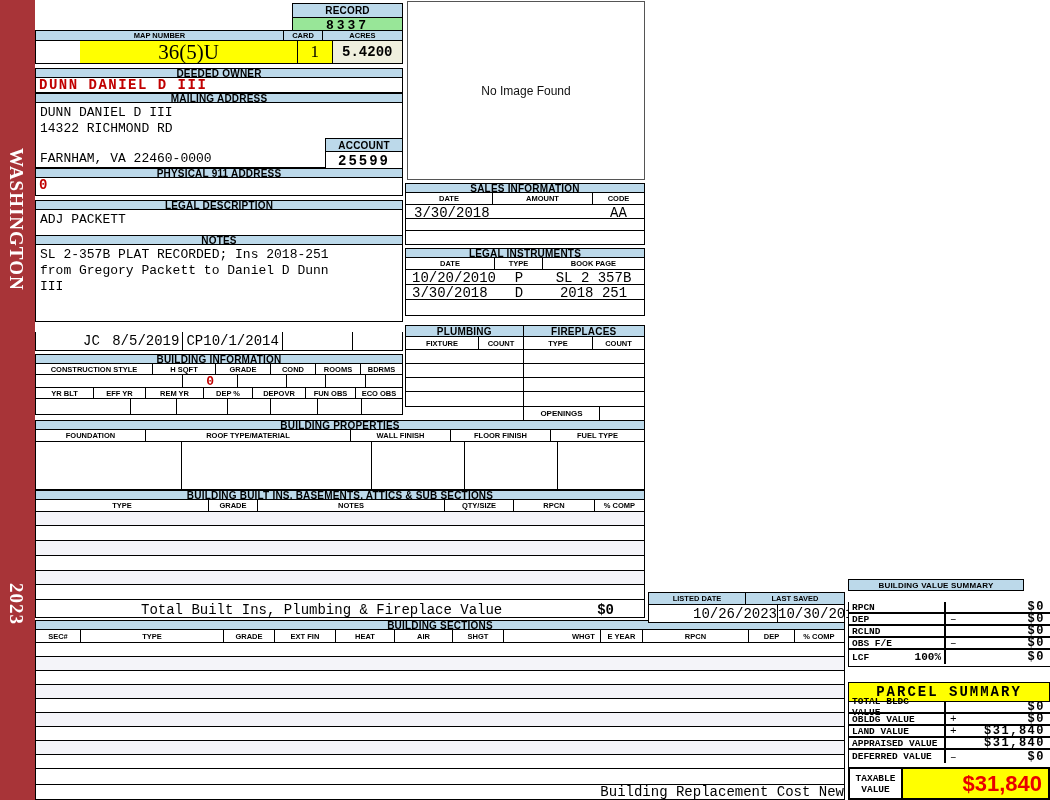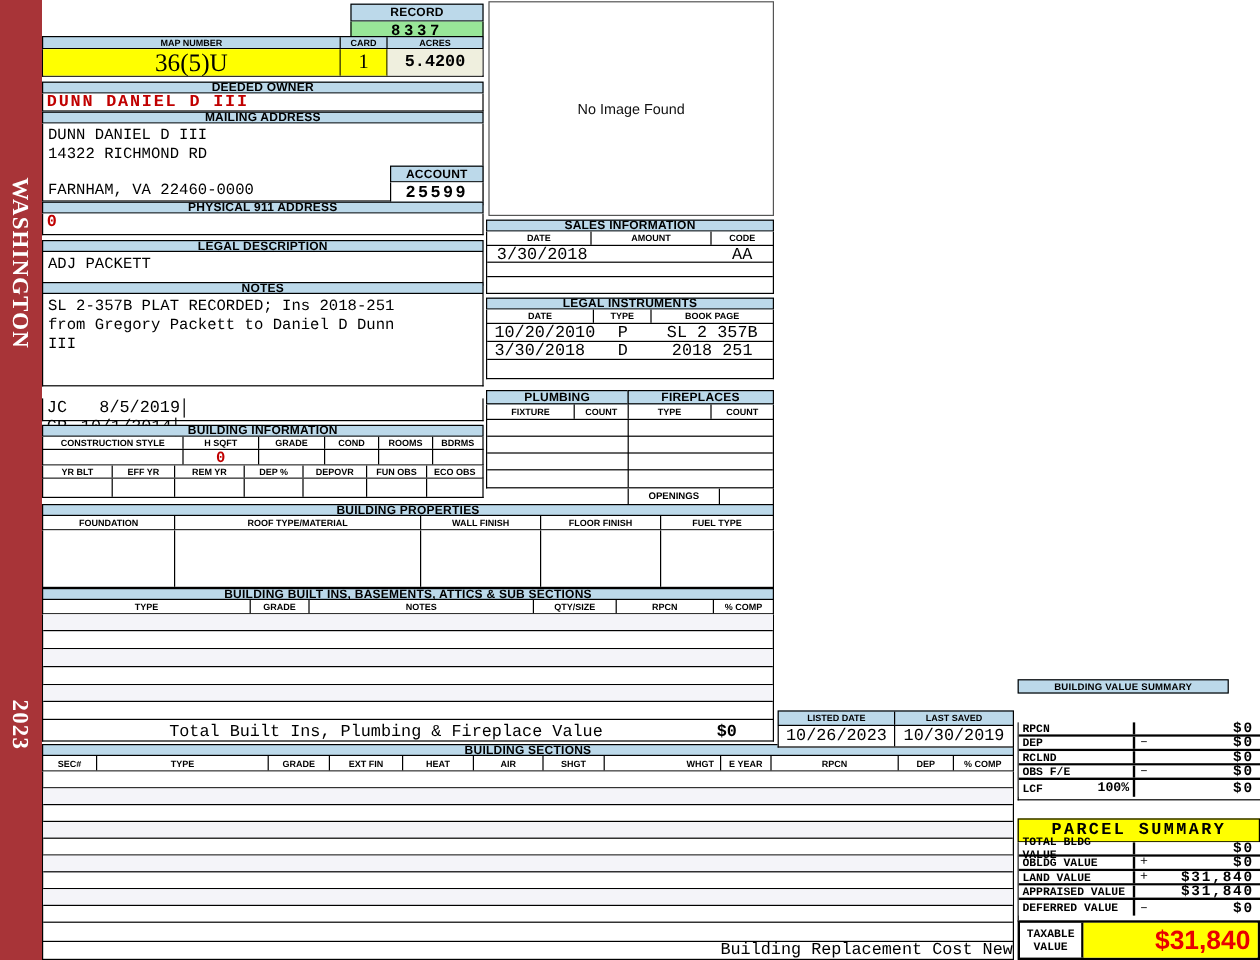--- a/index.html
+++ b/index.html
@@ -6,21 +6,21 @@
   #page{position:relative;width:1050px;height:800px;background:#fff;overflow:hidden;
         font-family:"Liberation Sans",sans-serif;color:#000;}
   .abs{position:absolute;box-sizing:border-box;}
   
   .bar{background:#BCD9EA;border:1px solid #000;display:flex;align-items:center;justify-content:center;
        font-family:"Liberation Sans",sans-serif;font-weight:bold;font-size:10px;letter-spacing:.2px;}
   .hrow{display:flex;border:1px solid #000;background:#BCD9EA;}
   .hrow .hc{display:flex;align-items:center;justify-content:center;font-weight:bold;font-size:7.5px;
             border-right:1px solid #000;box-sizing:border-box;}
   .hrow .hc:last-child{border-right:none;}
-  .vrow{display:flex;border:1px solid #000;border-top:none;background:#fff;}
+  .vrow{display:flex;border:1px solid #000;border-top:none;background:#fff;padding-left:44px;}
   .vrow .vc{border-right:1px solid #000;box-sizing:border-box;display:flex;align-items:center;}
   .vrow .vc:last-child{border-right:none;}
   .mono{font-family:"Liberation Mono","DejaVu Sans Mono",monospace;font-size:13px;}
   .mono14{font-family:"Liberation Mono","DejaVu Sans Mono",monospace;font-size:14px;}
   .box{border:1px solid #000;border-top:none;background:#fff;}
   .red{color:#C00000;font-weight:bold;}
   .blank-row{border-bottom:1px solid #000;box-sizing:border-box;}
   .stripe{background:#F4F4F9;}
   .vtext{writing-mode:vertical-rl;color:#fff;font-family:"Liberation Serif",serif;
          font-weight:bold;letter-spacing:1px;}
@@ -82,21 +82,21 @@
   <div class="bar abs" style="left:35px;top:200px;width:368px;height:10px;">LEGAL DESCRIPTION</div>
   <div class="box abs mono" style="left:35px;top:210px;width:368px;height:28px;padding:2px 4px;">ADJ PACKETT</div>
 
   <div class="bar abs" style="left:35px;top:235px;width:368px;height:10px;">NOTES</div>
   <div class="box abs" style="left:35px;top:245px;width:368px;height:77px;padding:2px 4px;">
     <div class="mono" style="line-height:16px;">SL 2-357B PLAT RECORDED; Ins 2018-251</div>
     <div class="mono" style="line-height:16px;">from Gregory Packett to Daniel D Dunn</div>
     <div class="mono" style="line-height:16px;">III</div>
   </div>
 
-  <div class="vrow abs" style="left:35px;top:332px;width:368px;height:19px;flex-direction:column;">
+  <div class="vrow abs" style="left:35px;top:332px;width:368px;height:19px;">
     <div class="vc mono14" style="width:118px;justify-content:space-between;padding:0 3px;">
       <span>JC</span>
       <span>8/5/2019</span>
     </div>
     <div class="vc mono14" style="width:111px;justify-content:space-between;padding:0 3px;">
       <span>CP</span>
       <span>10/1/2014</span>
     </div>
     <div class="vc" style="width:81px;"></div>
     <div class="vc" style="width:56px;"></div>
@@ -274,21 +274,21 @@
 
   <div class="hrow abs" style="left:648px;top:592px;width:197px;height:13px;">
     <div class="hc" style="width:97px;">LISTED DATE</div>
     <div class="hc" style="width:98px;">LAST SAVED</div>
   </div>
   <div class="vrow abs" style="left:648px;top:605px;width:197px;height:18px;">
     <div class="vc mono14" style="width:97px;justify-content:center;">10/26/2023</div>
     <div class="vc mono14" style="width:98px;justify-content:center;">10/30/2019</div>
   </div>
 
-  <div class="bar abs" style="left:848px;top:566px;width:176px;height:12px;font-size:8px;text-align:right;">BUILDING VALUE SUMMARY</div>
+  <div class="bar abs" style="left:848px;top:579px;width:176px;height:12px;font-size:8px;text-align:right;">BUILDING VALUE SUMMARY</div>
   <div class="abs" style="left:848px;top:602px;width:202px;height:64px;border:1px solid #000;border-top:none;box-sizing:content-box;background:#fff;">
     <div class="sumrow" style="height:12px;">
       <div class="sumlabel" style="width:97px;">
           <span>RPCN</span>
           <span></span>
         </div>
       <div class="sumval" style="width:103px;">
           <span></span>
           <span class="v">$0</span>
         </div>

